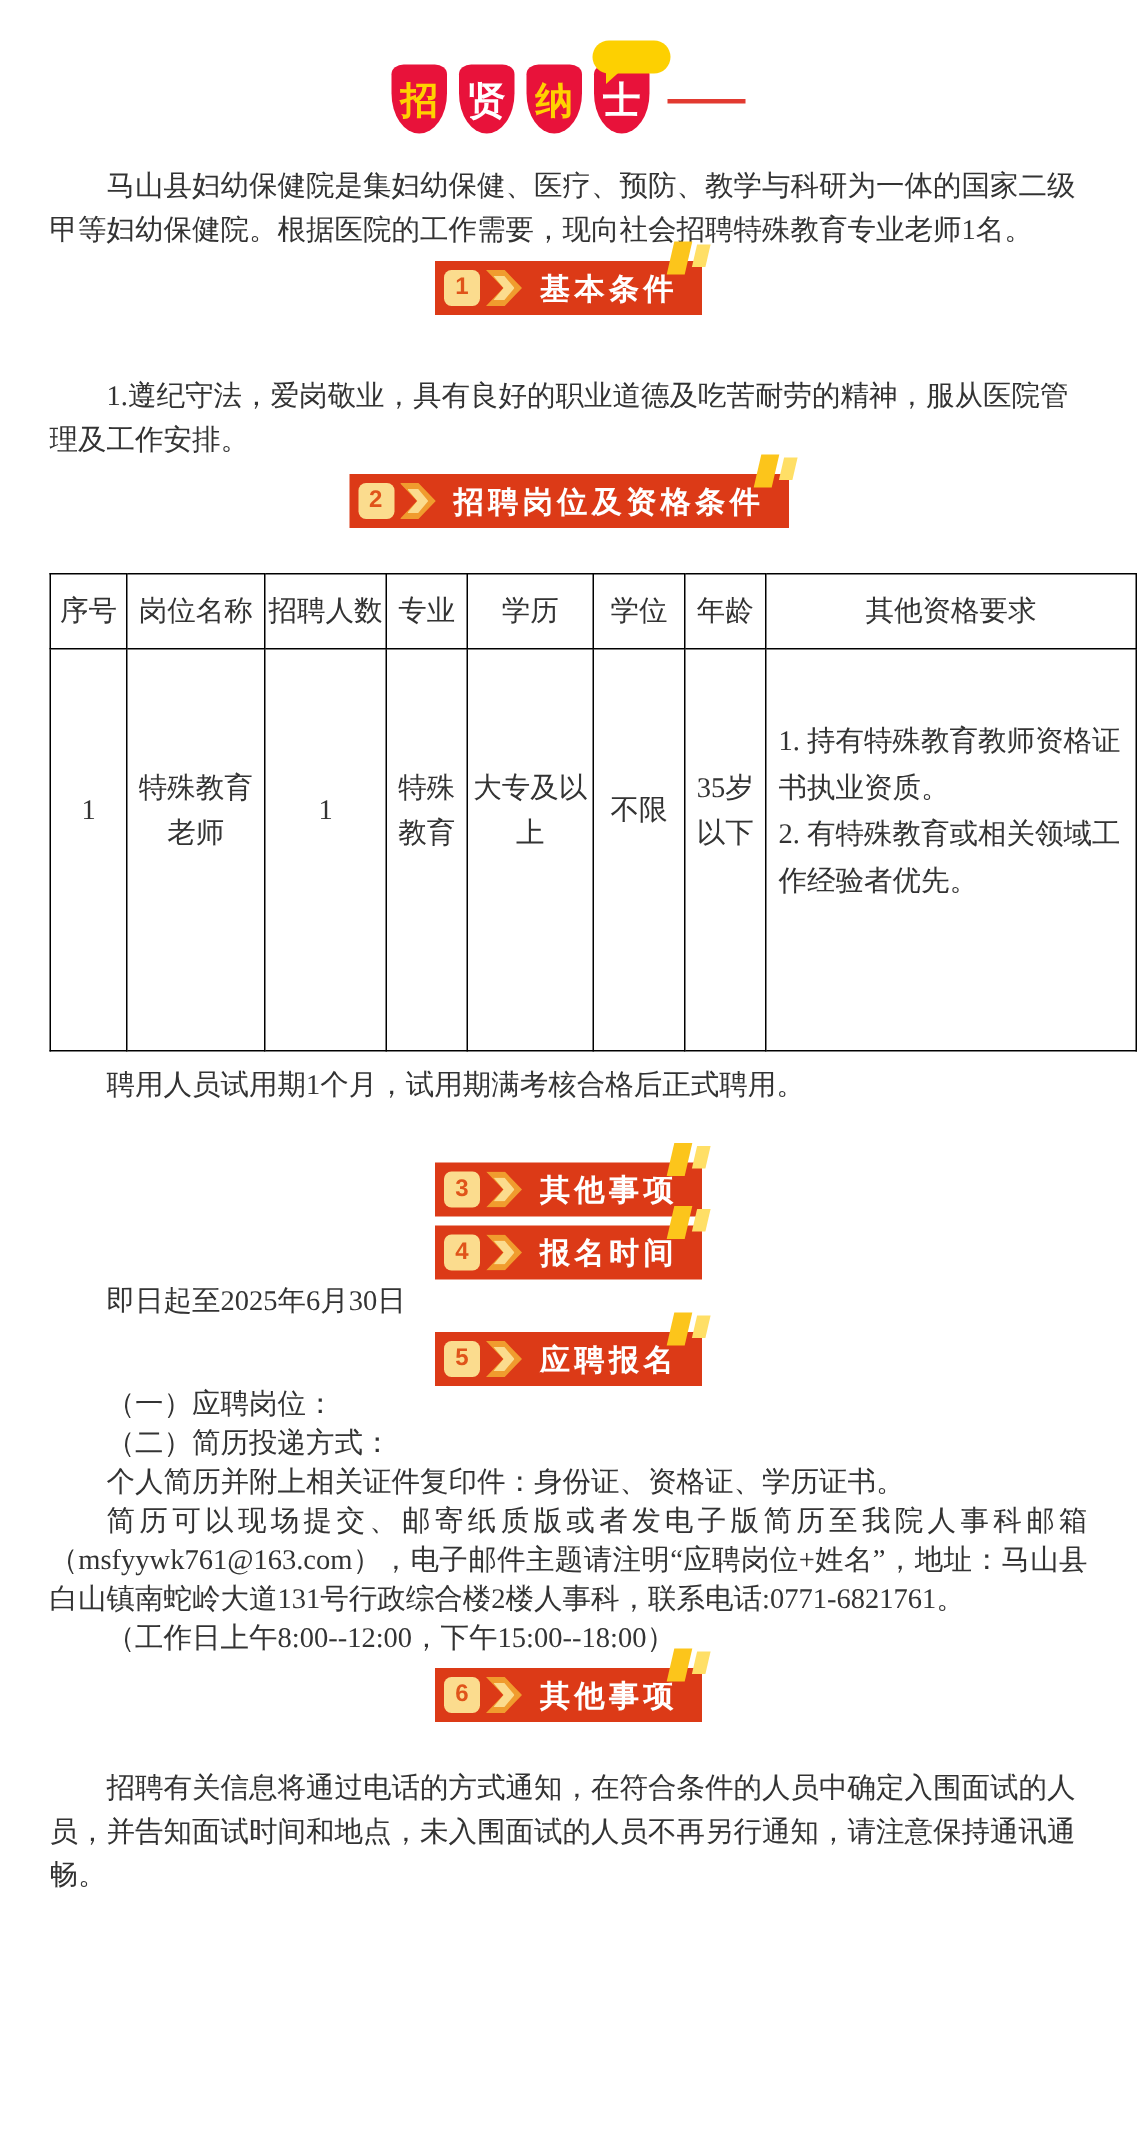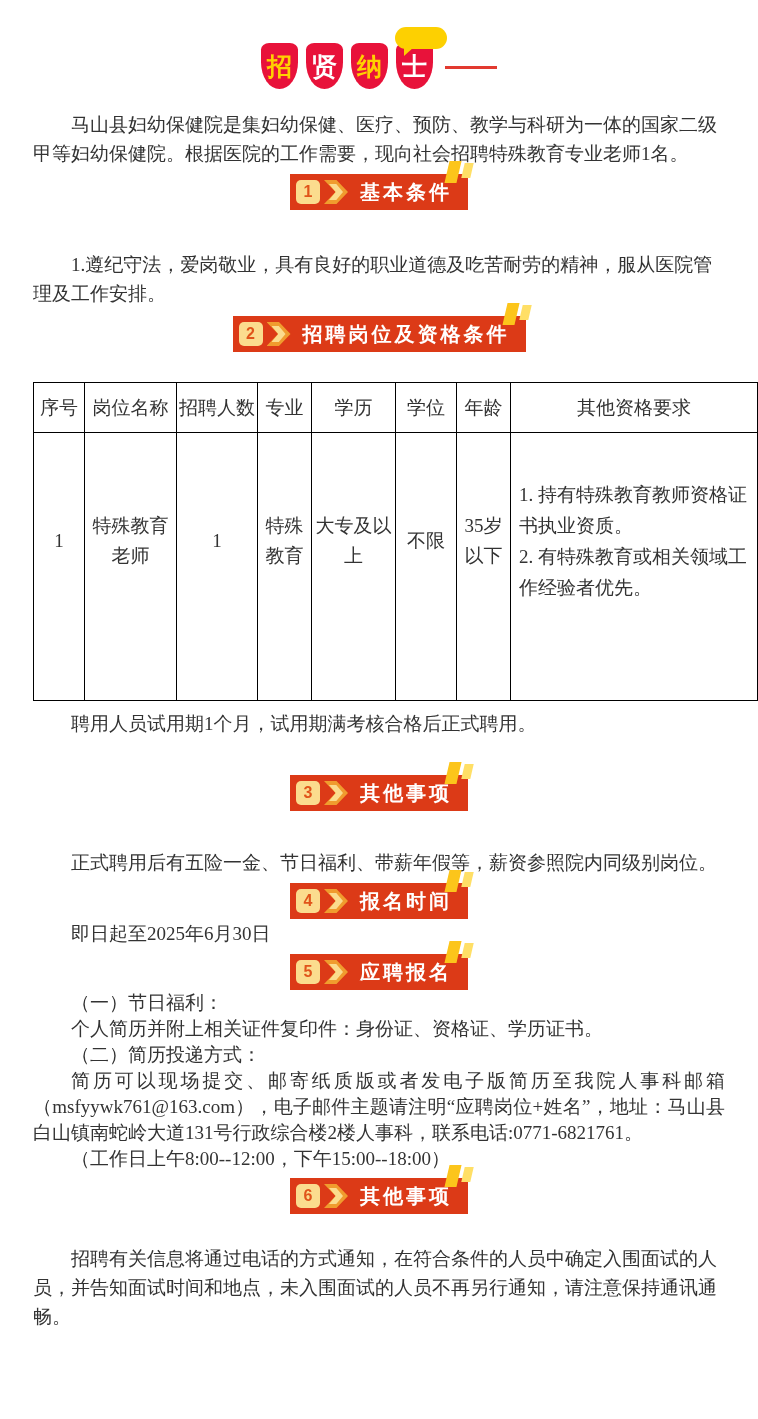--- a/index.html
+++ b/index.html
@@ -148,21 +148,20 @@
             <i class="ci"></i>
           </span>
         <span class="stitle">其他事项</span>
         <span class="qmarks">
             <i class="q1"></i>
             <i class="q2"></i>
           </span>
       </div>
     </div>
 
-    <p class="mt37">正式聘用后有五险一金、节日福利、带薪年假等，薪资参照院内同级别岗位。</p>
 
     <div class="bar-row mt6">
       <div class="sec-bar">
         <span class="num">4</span>
         <span class="chev">
             <i class="co"></i>
             <i class="ci"></i>
           </span>
         <span class="stitle">报名时间</span>
         <span class="qmarks">
@@ -182,23 +181,23 @@
             <i class="ci"></i>
           </span>
         <span class="stitle">应聘报名</span>
         <span class="qmarks">
             <i class="q1"></i>
             <i class="q2"></i>
           </span>
       </div>
     </div>
 
-    <p class="mt41 tight">（一）节日福利：</p>
+    <p class="mt41 tight">（一）应聘岗位：</p>
+    <p class="tight">（二）简历投递方式：</p>
     <p class="tight">个人简历并附上相关证件复印件：身份证、资格证、学历证书。</p>
-    <p class="tight">（二）简历投递方式：</p>
     <p class="tight just">简历可以现场提交、邮寄纸质版或者发电子版简历至我院人事科邮箱（msfyywk761@163.com），电子邮件主题请注明“应聘岗位+姓名”，地址：马山县白山镇南蛇岭大道131号行政综合楼2楼人事科，联系电话:0771-6821761。</p>
     <p class="tight">（工作日上午8:00--12:00，下午15:00--18:00）</p>
 
     <div class="bar-row mt6">
       <div class="sec-bar">
         <span class="num">6</span>
         <span class="chev">
             <i class="co"></i>
             <i class="ci"></i>
           </span>

